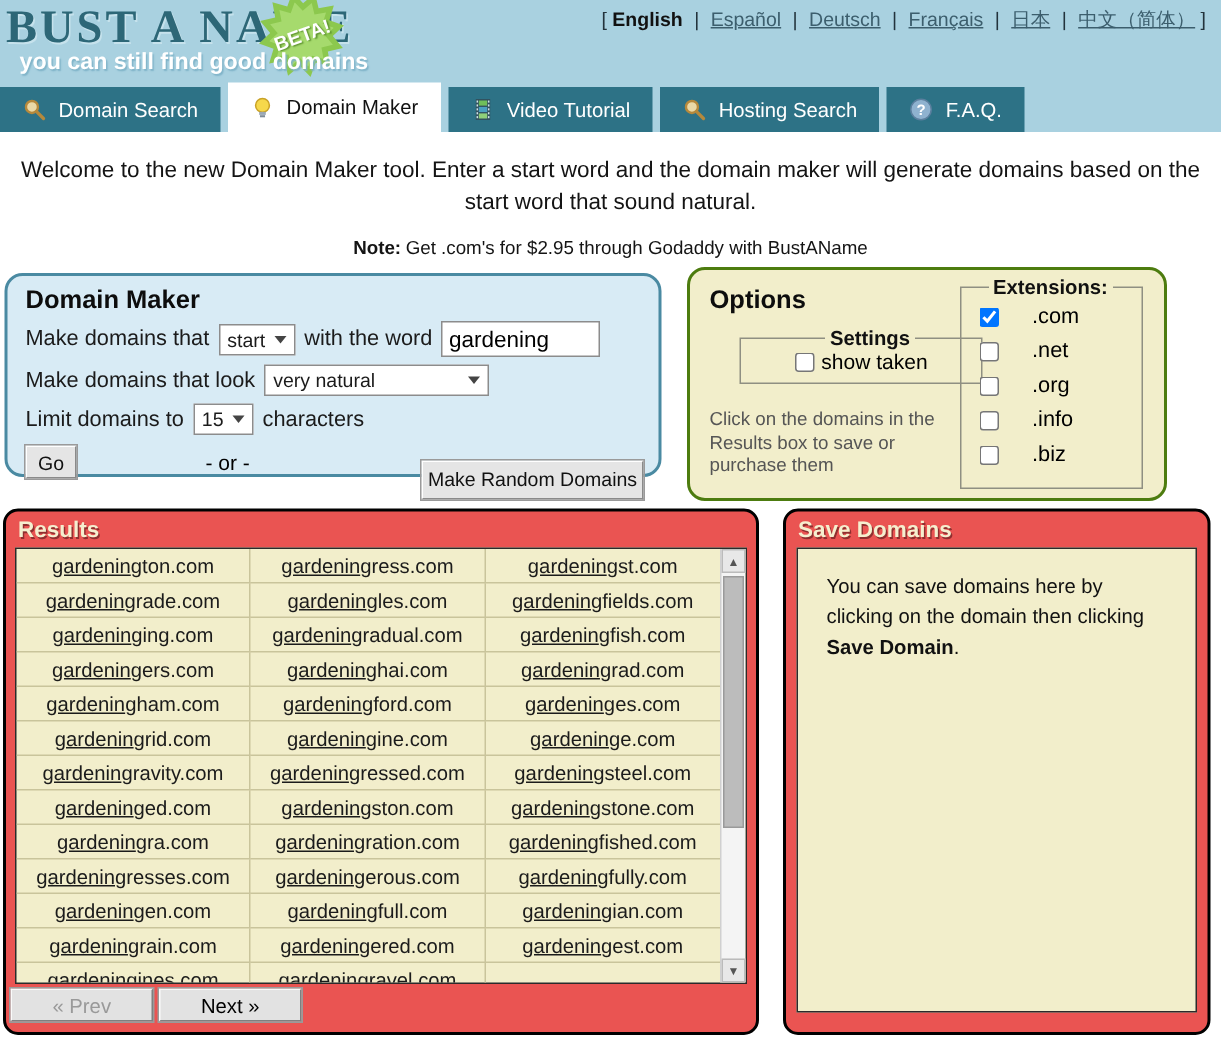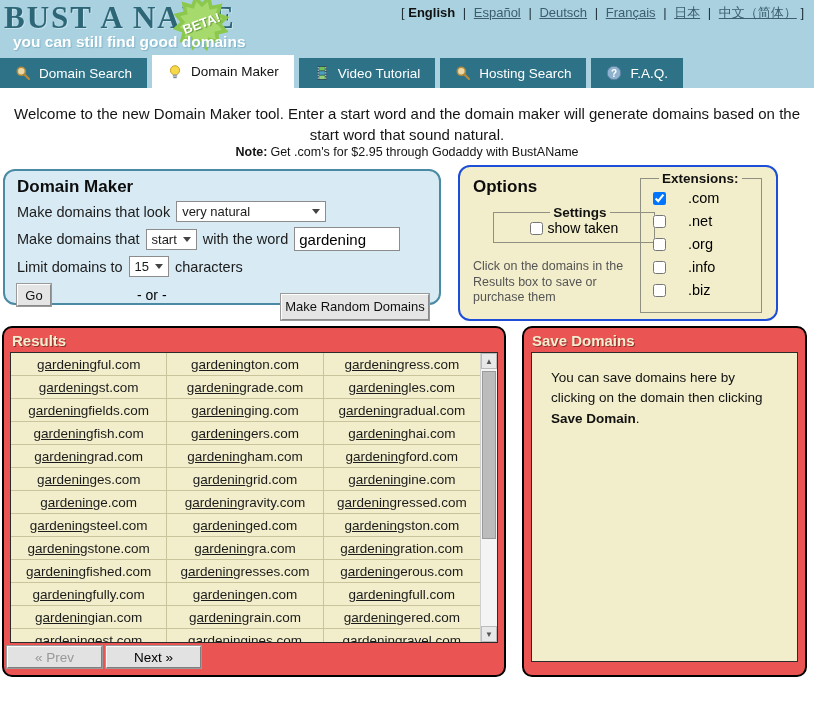--- a/index.html
+++ b/index.html
@@ -28,21 +28,21 @@
   
   .tabs { position:absolute; left:0; bottom:0; display:flex; gap:5px; height:30px; align-items:flex-end; }
   .tab { height:30px; display:flex; align-items:center; gap:8px; padding:0 15px; background:#2d7286;
     color:#fff; font-size:13.5px; cursor:pointer; white-space:nowrap; }
   .tab.active { height:33px; background:#fff; color:#111; }
   .tab .ticon { width:16px; height:16px; display:inline-block; }
   .tab .ticon svg { width:16px; height:16px; display:block; }
 
   
   .welcome { margin:15px auto 0; width:800px; text-align:center; font-size:15px; line-height:1.4; color:#141414; }
-  .note { text-align:center; font-size:12.5px; color:#141414; }
+  .note { margin-top:13px; text-align:center; font-size:12.5px; color:#141414; }
   .note b { margin-right:3px; }
 
   
   .content { position:relative; width:814px; height:540px; margin-top:9px; }
 
   
   .dm-panel { position:absolute; left:3px; top:1px; width:438px; height:136px; background:#d8ebf5;
     border:2px solid #4a8aa2; border-radius:12px; padding:6px 0 0 12px; }
   .dm-panel h2 { font-size:17px; color:#0d0d0d; margin-bottom:4px; }
   .dm-row { display:flex; align-items:center; gap:6px; font-size:14.5px; color:#1b1b1b; margin-bottom:5px; }
@@ -54,21 +54,21 @@
     font-family:"Liberation Sans",sans-serif; }
   .dm-actions { position:relative; height:30px; margin-top:2px; }
   .btn { background:#e5e5e5; border:1px solid; border-color:#fff #8a8a8a #8a8a8a #fff; outline:1px solid #9a9a9a;
     font-size:13px; color:#111; cursor:pointer; font-family:"Liberation Sans",sans-serif; }
   .btn-go { position:absolute; left:0px; top:2px; width:34px; height:22px; }
   .or-text { position:absolute; left:120px; top:5px; width:120px; font-size:14px; }
   .btn-random { position:absolute; right:10px; top:12px; width:148px; height:26px; line-height:12.5px; padding:1px 2px; }
 
   
   .options-panel { position:absolute; left:458px; top:-3px; width:320px; height:156px; background:#f2eecb;
-    border:2px solid #1d4ed8; border-radius:12px; }
+    border:2px solid #4d7c0f; border-radius:12px; }
   .options-panel h2 { position:absolute; left:13px; top:10px; font-size:17px; color:#0d0d0d; }
   .fieldset { border:1px solid #8f8f82; position:absolute; }
   .fieldset legend { font-weight:bold; font-size:13.5px; color:#111; padding:0 3px; margin-left:6px; }
   .fs-settings { left:22px; top:38px; width:162px; height:38px; text-align:center;margin-left:11px; }
   .fs-settings label { font-size:14px; display:inline-flex; align-items:center; gap:5px; cursor:pointer; }
   .opt-hint { position:absolute; left:13px; top:92px; width:158px; font-size:12.5px; line-height:1.25; color:#555; }
   .fs-ext { right:14px; top:4px; width:122px; height:142px; padding:4px 0 0 12px; }
   .fs-ext label { display:flex; align-items:center; gap:22px; font-size:14.5px; margin-bottom:7px; cursor:pointer; }
 
   
@@ -180,34 +180,34 @@
   </header>
 
   <p class="welcome">Welcome to the new Domain Maker tool. Enter a start word and the domain maker will generate domains based on the start word that sound natural.</p>
   <p class="note"><b>Note:</b><span>Get .com's for $2.95 through Godaddy with BustAName</span></p>
 
   <div class="content">
 
     <section class="dm-panel">
       <h2>Domain Maker</h2>
       <div class="dm-row">
-        <span>Make domains that look</span>
-        <span class="dm-select" style="width:150px; justify-content:space-between;">
-          <span>very natural</span>
-          <i class="arr"></i>
-        </span>
-      </div>
-      <div class="dm-row">
         <span>Make domains that</span>
         <span class="dm-select">
           <span>start</span>
           <i class="arr"></i>
         </span>
         <span>with the word</span>
         <input class="dm-input" type="text" value="gardening" style="">
+      </div>
+      <div class="dm-row">
+        <span>Make domains that look</span>
+        <span class="dm-select" style="width:150px; justify-content:space-between;">
+          <span>very natural</span>
+          <i class="arr"></i>
+        </span>
       </div>
       <div class="dm-row">
         <span>Limit domains to</span>
         <span class="dm-select">
           <span>15</span>
           <i class="arr"></i>
         </span>
         <span>characters</span>
       </div>
       <div class="dm-actions">
@@ -252,23 +252,20 @@
             </label>
           </div>
       </fieldset>
     </section>
 
     <section class="red-panel results-panel">
       <h3>Results</h3>
       <div class="results-box">
         <div class="results-grid" id="results-grid">
             <div class="cell">
-              <a><u>gardenin</u>gful.com</a>
-            </div>
-            <div class="cell">
               <a><u>gardenin</u>gton.com</a>
             </div>
             <div class="cell">
               <a><u>gardenin</u>gress.com</a>
             </div>
             <div class="cell">
               <a><u>gardenin</u>gst.com</a>
             </div>
             <div class="cell">
               <a><u>gardenin</u>grade.com</a>

